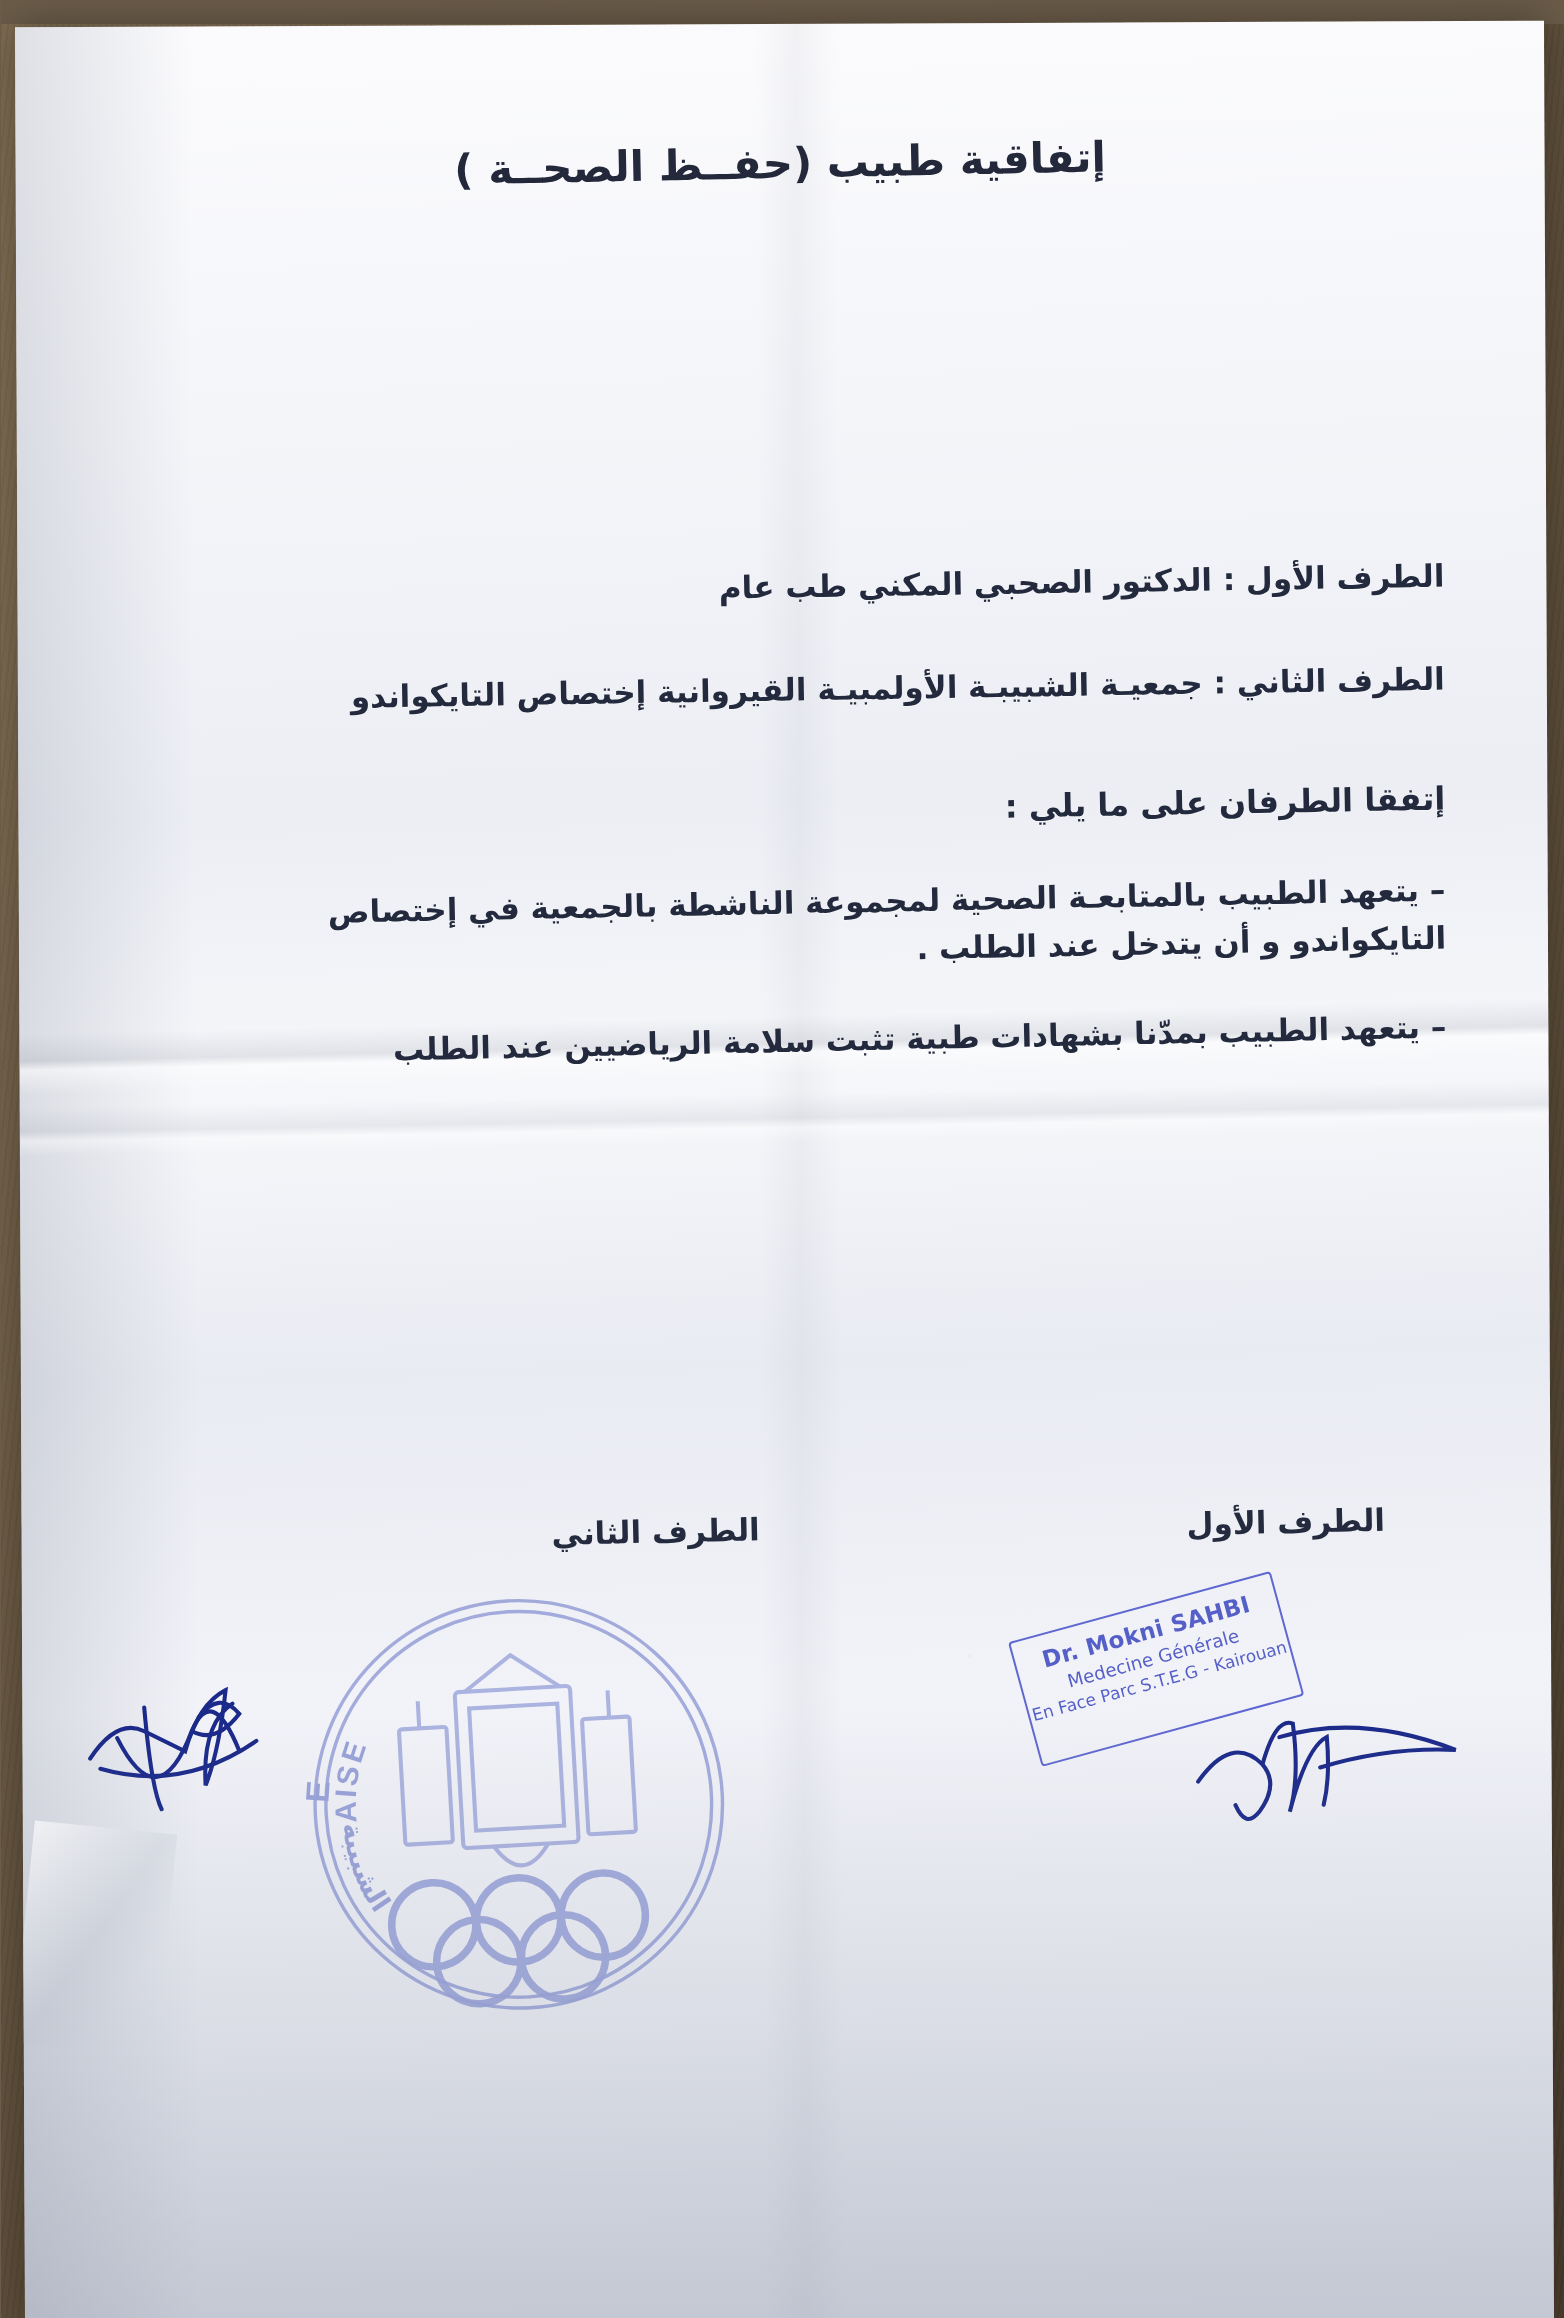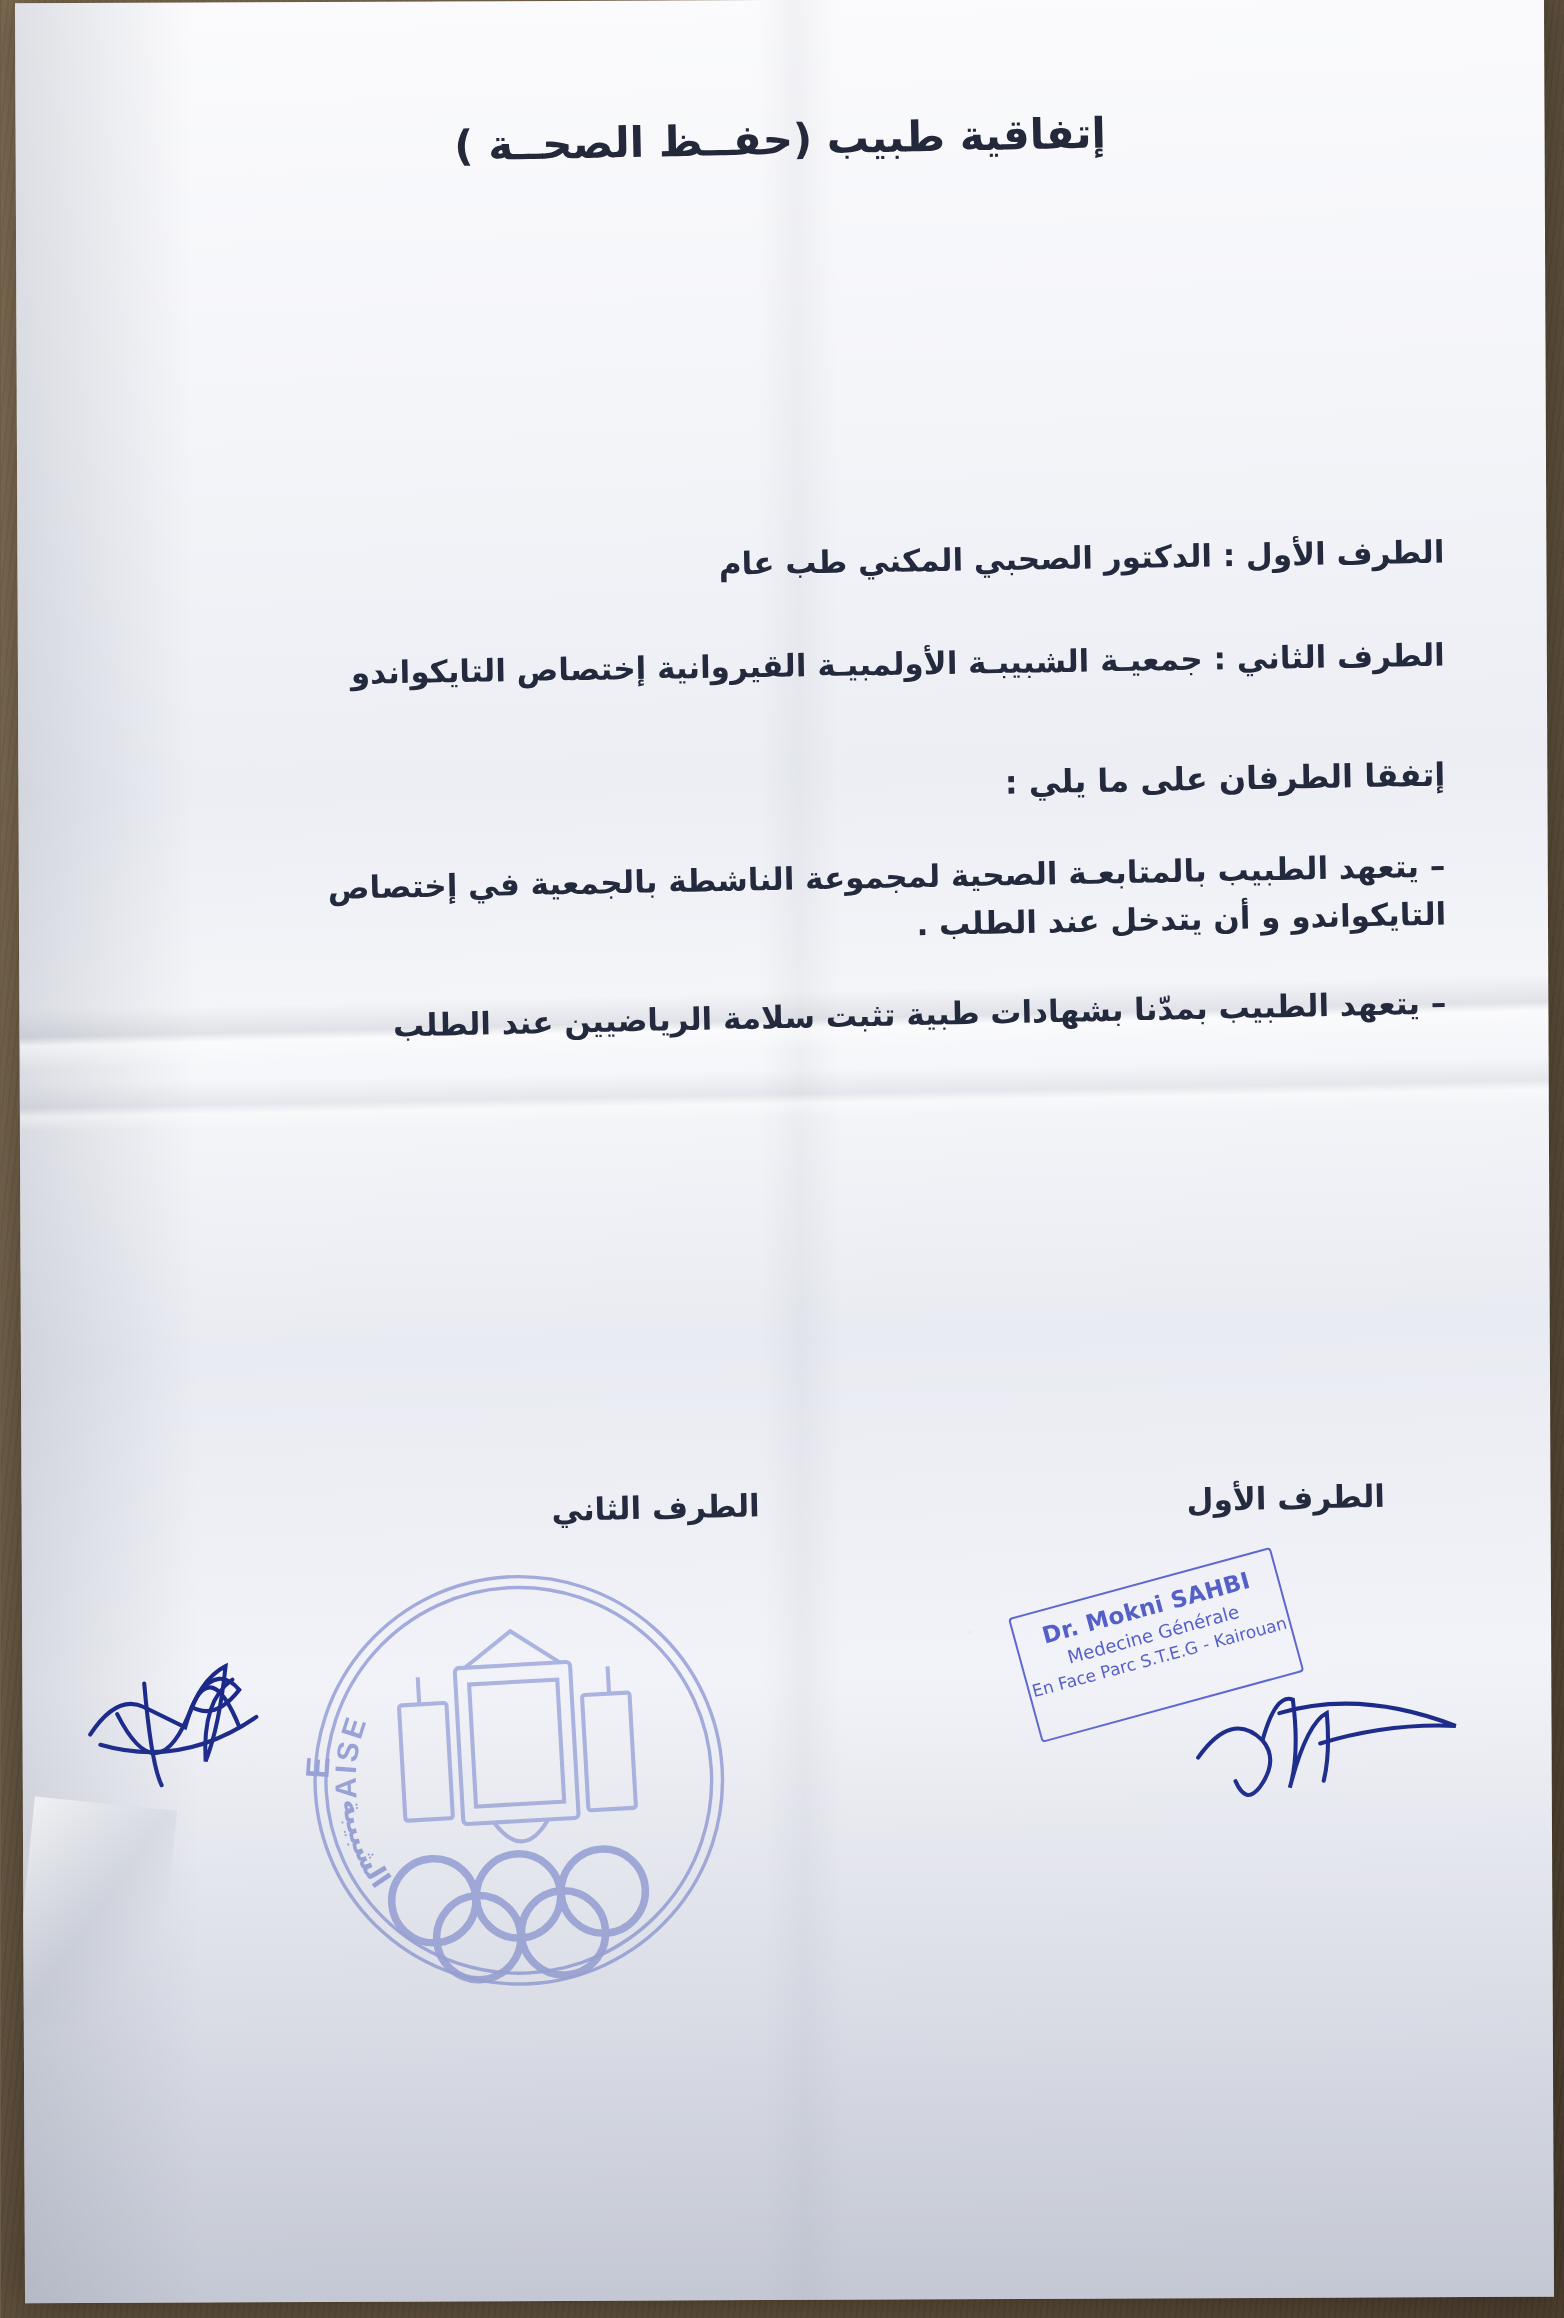--- a/index.html
+++ b/index.html
@@ -14,20 +14,21 @@
     overflow: hidden;
     font-family: "DejaVu Sans", "Liberation Sans", sans-serif;
   }
 
   
   .photo {
     position: absolute;
     inset: 0;
     background:
       radial-gradient(ellipse at 20% 12%, #8a7659 0%, #6d5c45 45%, #4a3c2c 100%);
+    margin-top: 24px;
   }
   .desk-grain {
     position: absolute;
     inset: 0;
     background:
       repeating-linear-gradient(96deg, rgba(0,0,0,0.06) 0px, rgba(0,0,0,0.06) 2px, rgba(255,255,255,0.03) 2px, rgba(255,255,255,0.03) 6.1px);
     opacity: .55;
   }
 
   

